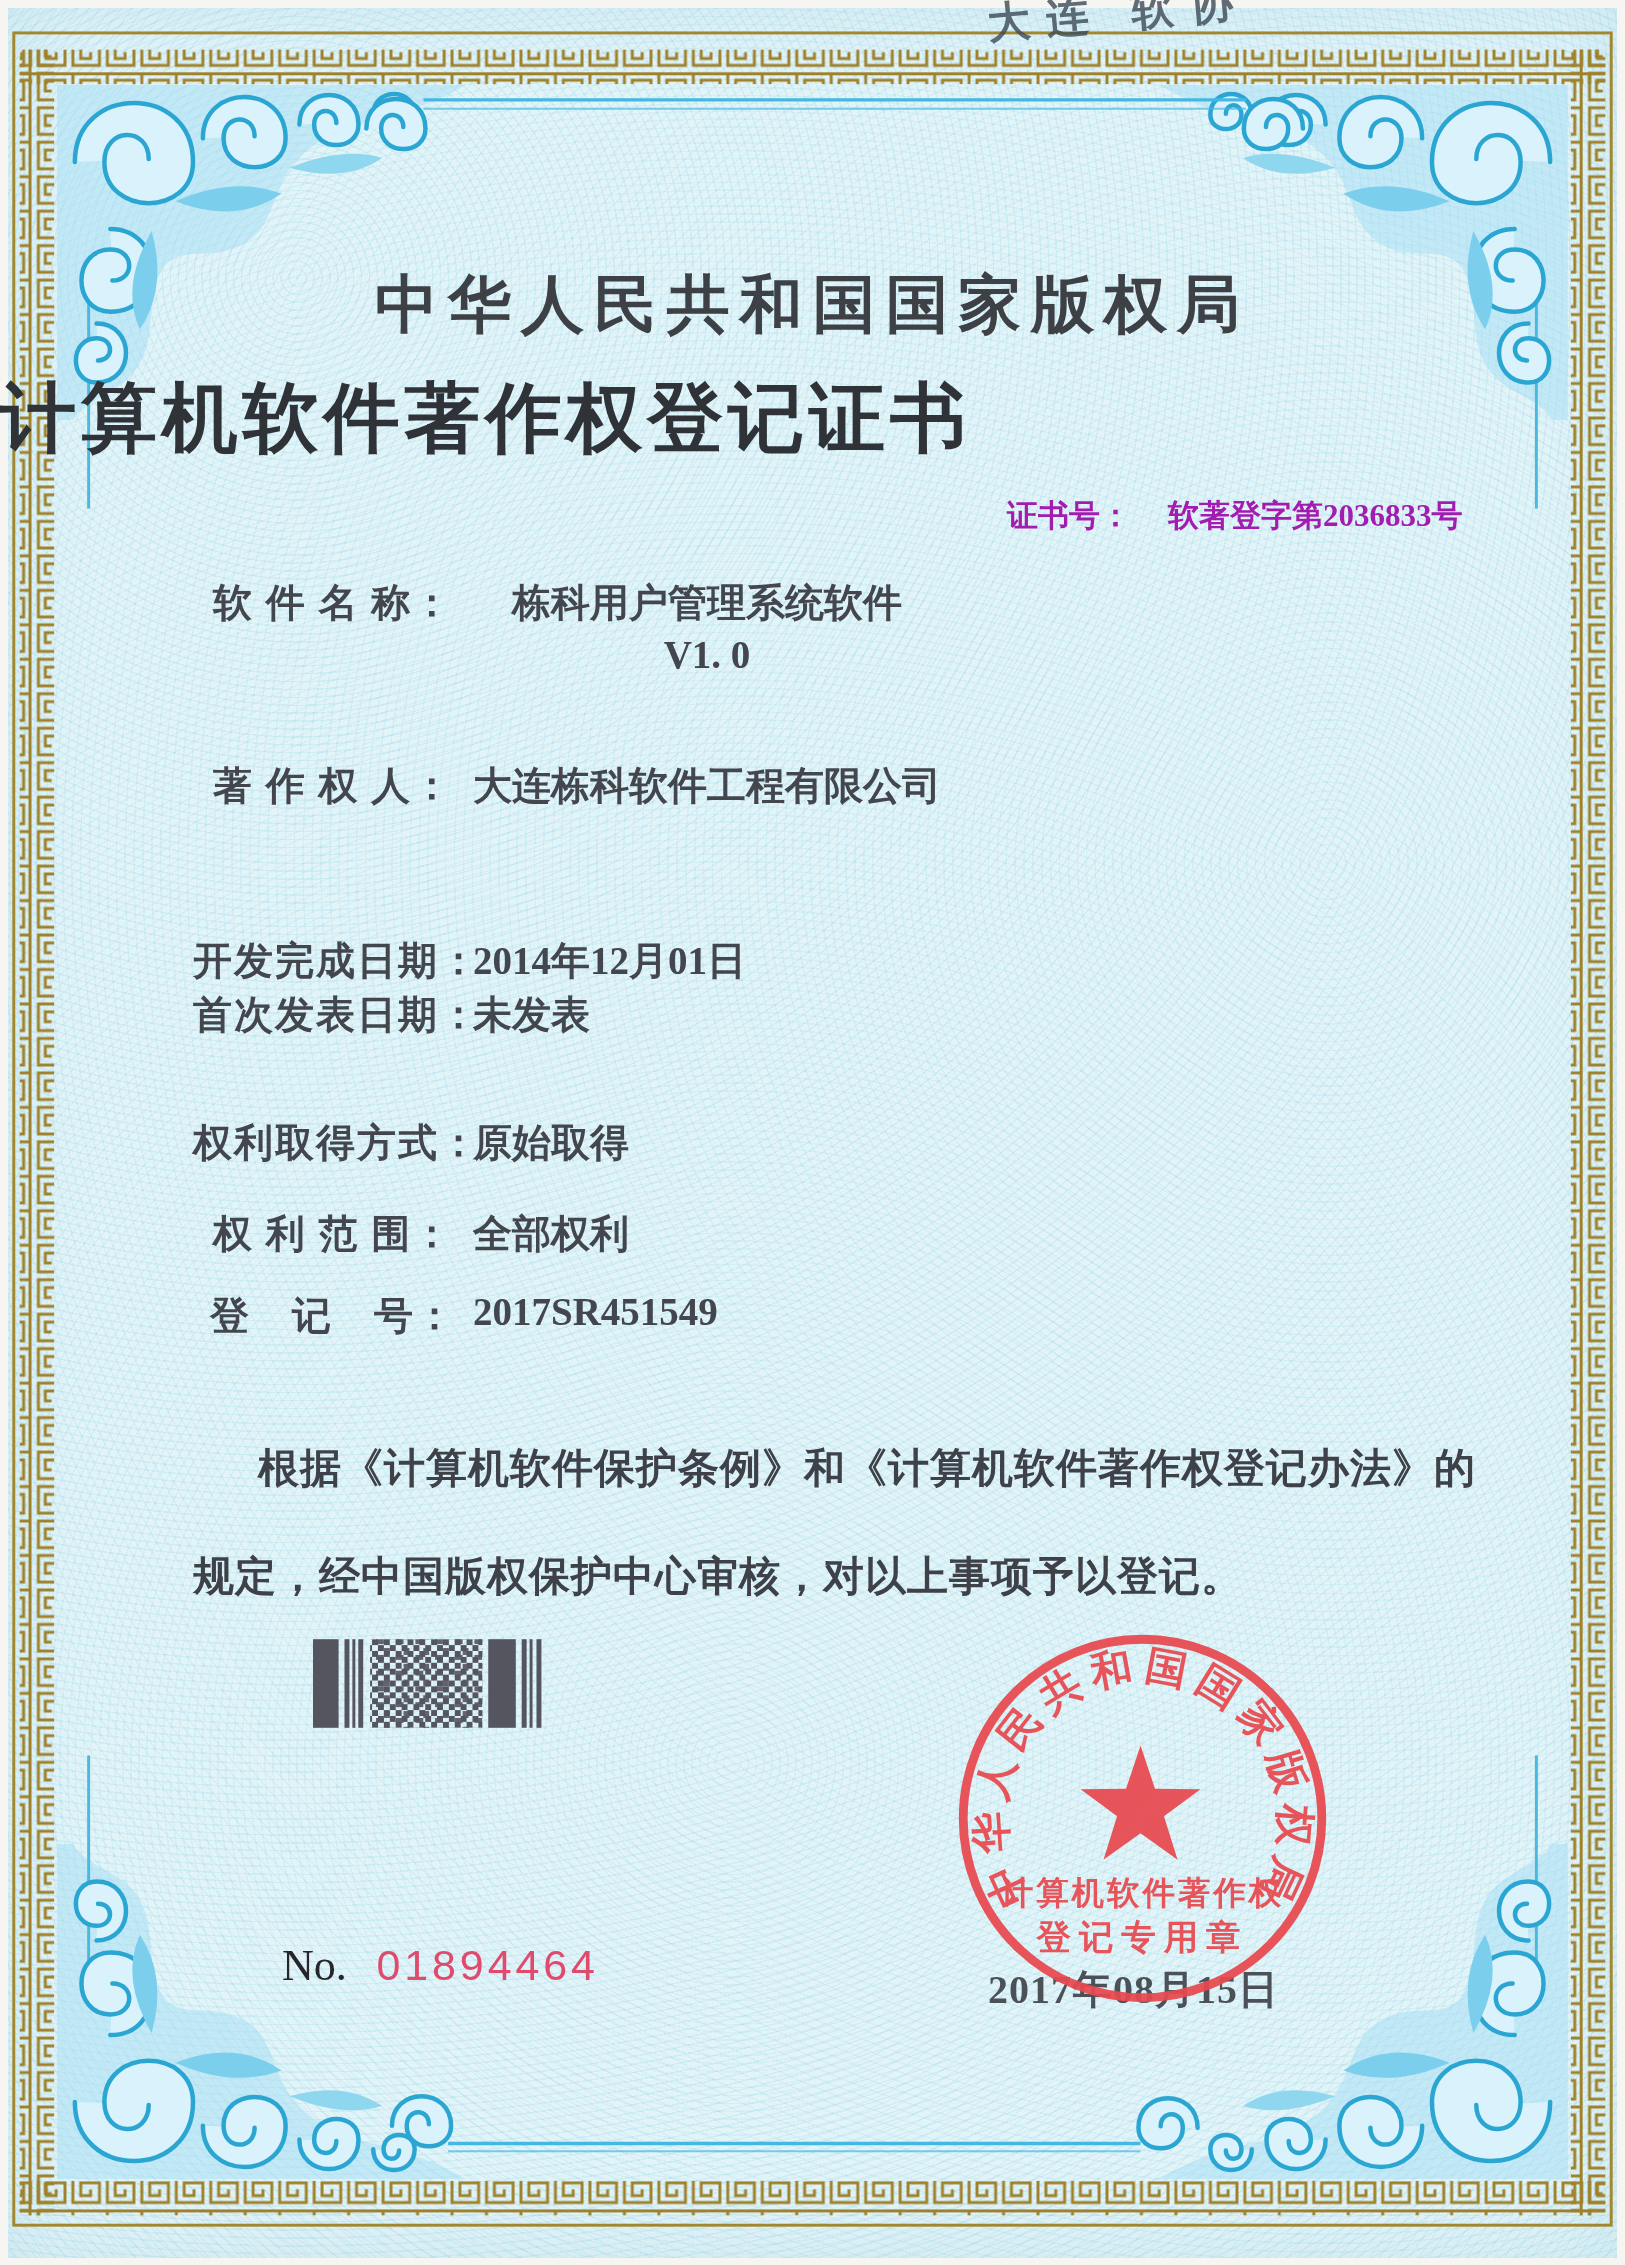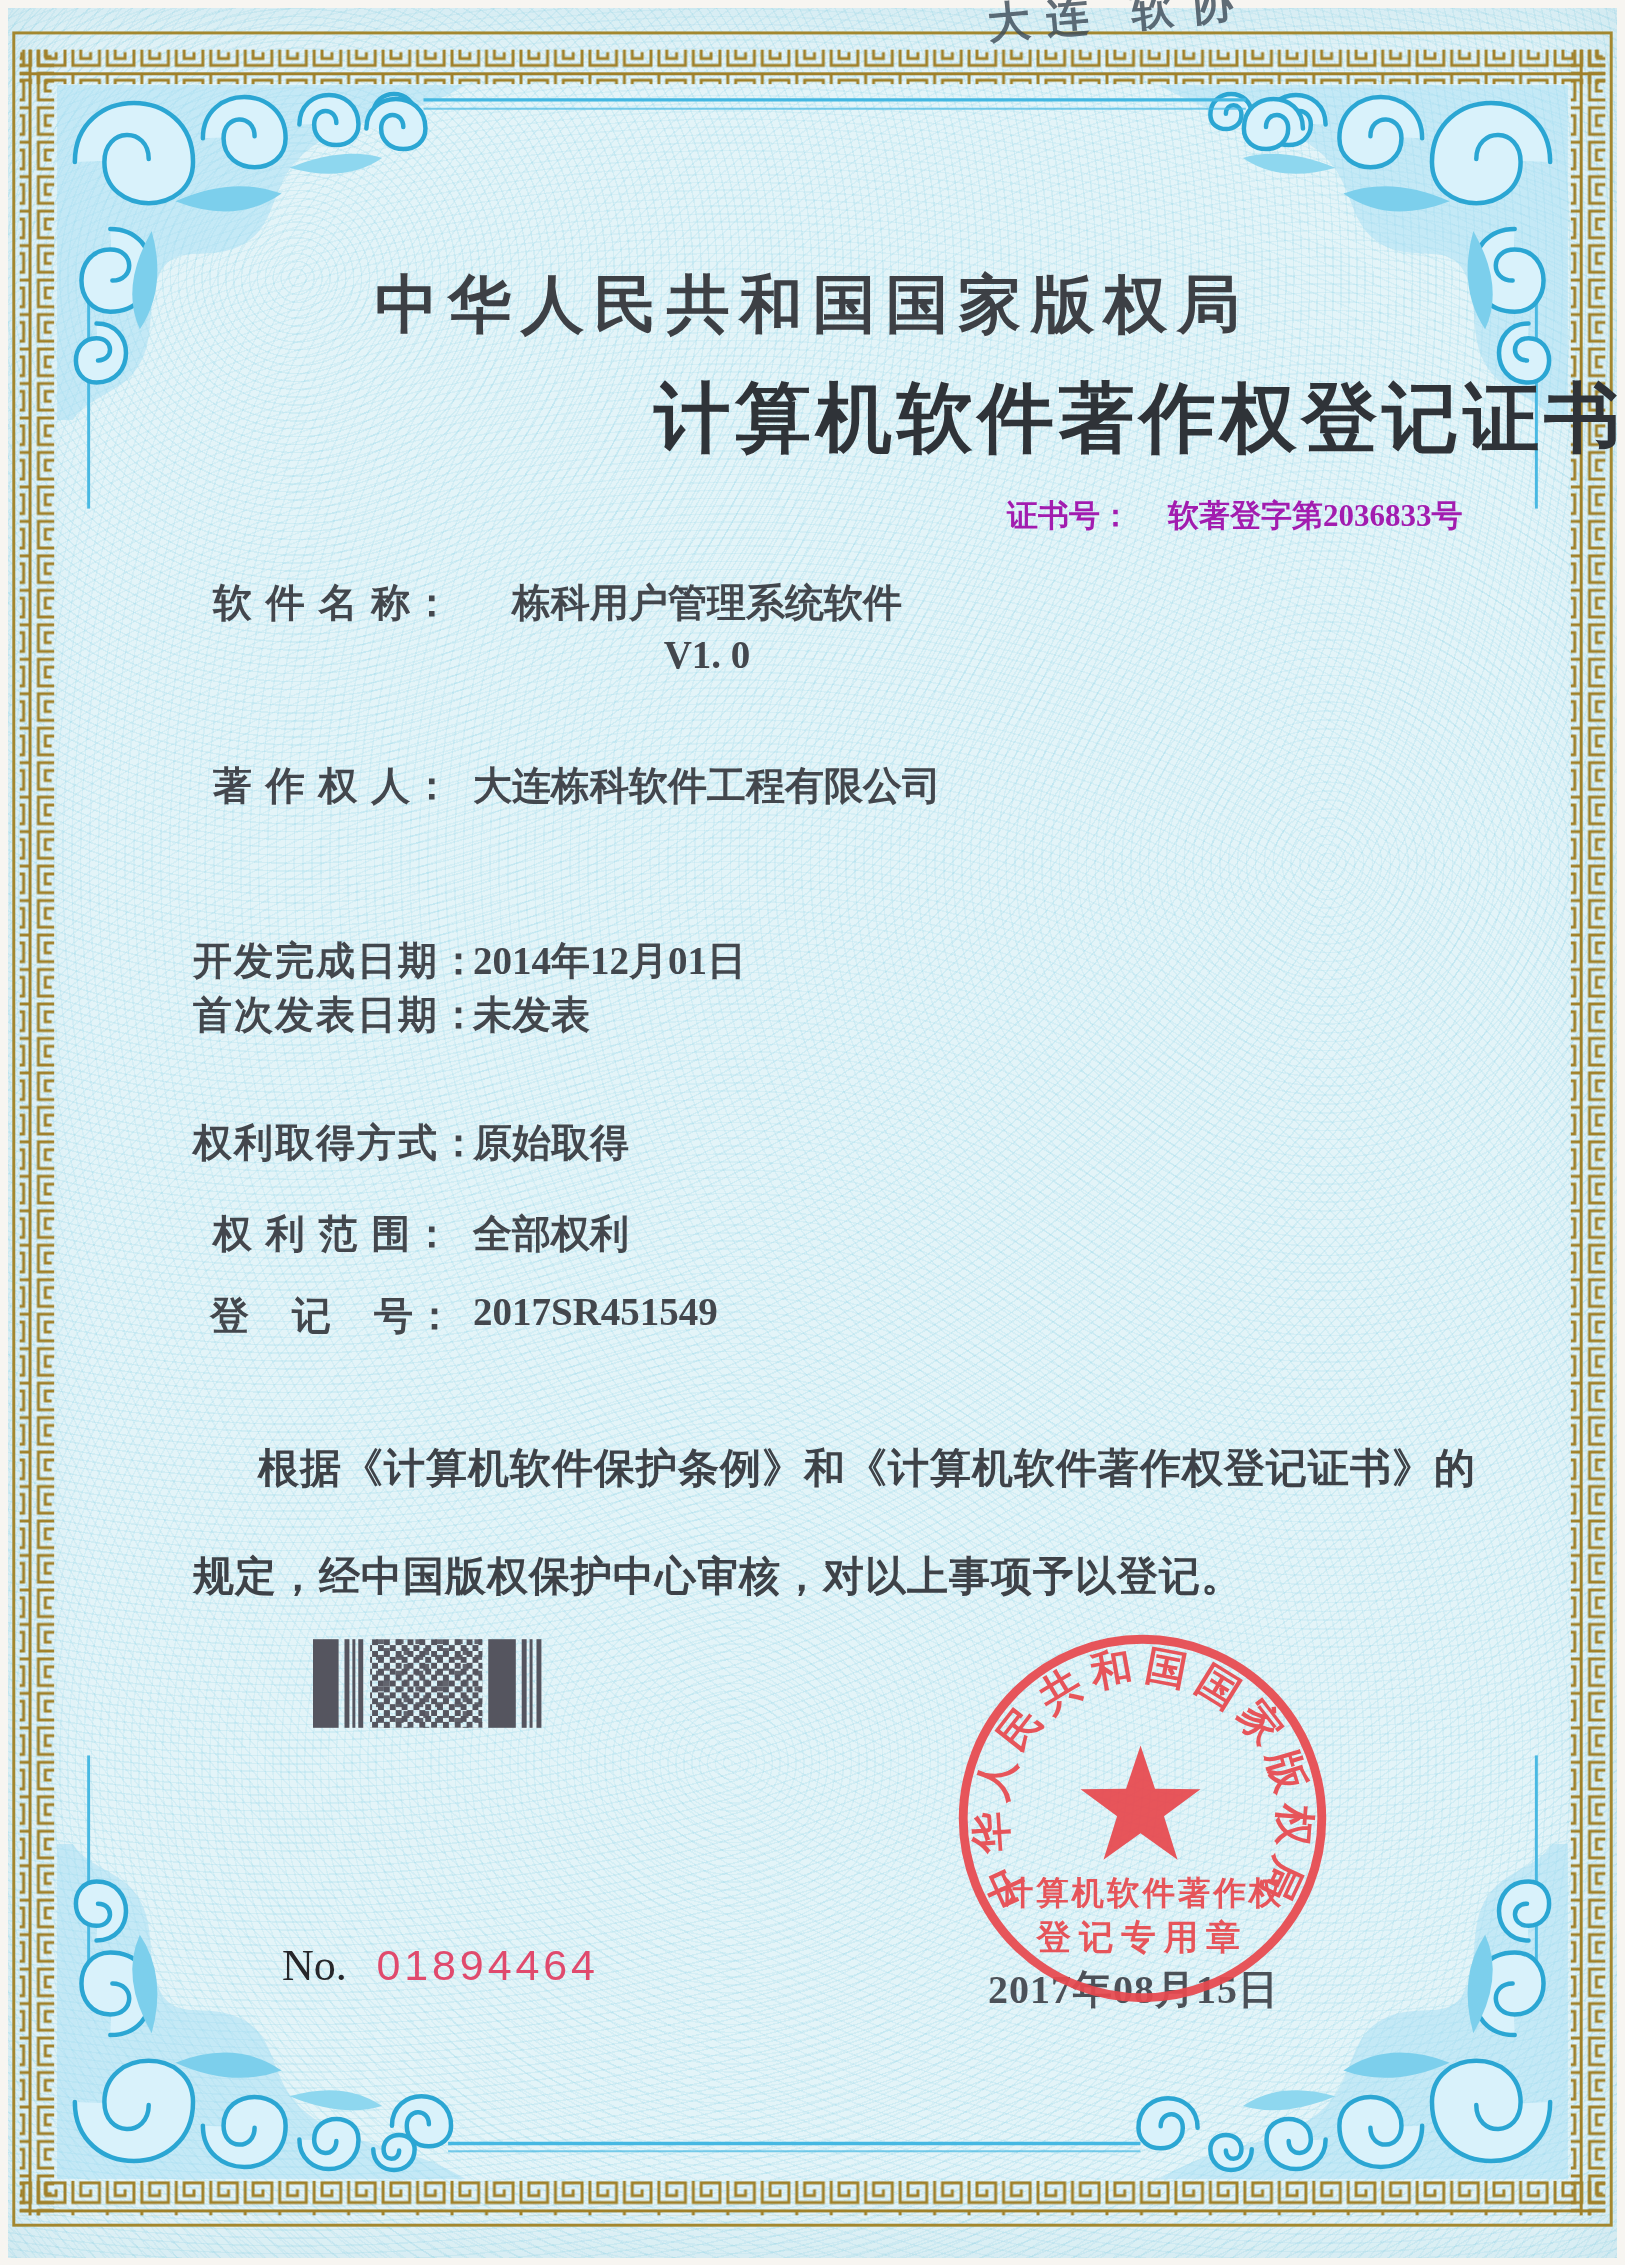--- a/index.html
+++ b/index.html
@@ -10,21 +10,21 @@
     background-image:
       repeating-radial-gradient(circle at 18% 12%, rgba(111,199,224,.16) 0 1.5px, transparent 1.5px 7.9px),
       repeating-radial-gradient(circle at 82% 38%, rgba(111,199,224,.12) 0 1.5px, transparent 1.5px 8.9px),
       repeating-radial-gradient(circle at 45% 78%, rgba(111,199,224,.12) 0 1.5px, transparent 1.5px 7.9px);
     box-shadow:inset 0 0 79px rgba(150,200,215,.3);}
   svg{overflow:visible;}
   #deco{position:absolute;left:0;top:0;z-index:2;}
   .txt{position:absolute;color:#3f444b;z-index:4;white-space:nowrap;}
   .title1{left:0;right:0;text-align:center;top:262px;font-size:63px;font-weight:700;
           letter-spacing:9.9px;color:#3d4045;}
-  .title2{left:0;right:0;text-align:right;top:368px;font-size:76px;font-weight:700;
+  .title2{left:0;right:0;text-align:left;top:368px;font-size:76px;font-weight:700;
           letter-spacing:4.9px;color:#2f3338;}
   .certno{left:1007px;top:495px;font-size:31px;font-weight:600;color:#a21caf;}
   .certno .val{margin-left:37px;}
   .row{position:absolute;left:193px;display:flex;align-items:flex-start;
        font-size:39px;font-weight:600;color:#43474d;z-index:4;white-space:nowrap;text-align:center;}
   .row .lab{width:280px;flex:none;letter-spacing:2px;}
   .vline{height:56px;margin-left:39px;}
   .stmt{font-size:41px;font-weight:600;color:#3e4248;letter-spacing:1px;}
   .serial{left:282px;top:1940px;font-size:44px;color:#26262a;z-index:5;}
   .serial .num{margin-left:29.6px;color:#e04a6d;font-size:43px;letter-spacing:3.9px;font-weight:500;
@@ -128,21 +128,21 @@
   </div>
   <div class="row" style="top:1207px">
     <span class="lab">权 利 范 围：</span>
     <span class="val">全部权利</span>
   </div>
   <div class="row" style="top:1289px">
     <span class="lab">登　记　号：</span>
     <span class="val">2017SR451549</span>
   </div>
 
-  <div class="txt stmt" style="left:258px;top:1441px">根据《计算机软件保护条例》和《计算机软件著作权登记证书》的</div>
+  <div class="txt stmt" style="left:258px;top:1441px">根据《计算机软件保护条例》和《计算机软件著作权登记办法》的</div>
   <div class="txt stmt" style="left:193px;top:1549px">规定，经中国版权保护中心审核，对以上事项予以登记。</div>
 
   <svg id="barcode" width="254" height="89" viewBox="0 0 258 90" aria-hidden="true">
     <defs>
       <pattern id="bcA" width="12" height="12" patternUnits="userSpaceOnUse">
         <rect width="6" height="6" fill="#55555f"></rect>
         <rect x="6" y="6" width="6" height="6" fill="#55555f"></rect>
       </pattern>
       <pattern id="bcB" width="20" height="16" patternUnits="userSpaceOnUse">
         <rect x="4" width="8" height="5" fill="#55555f"></rect>

